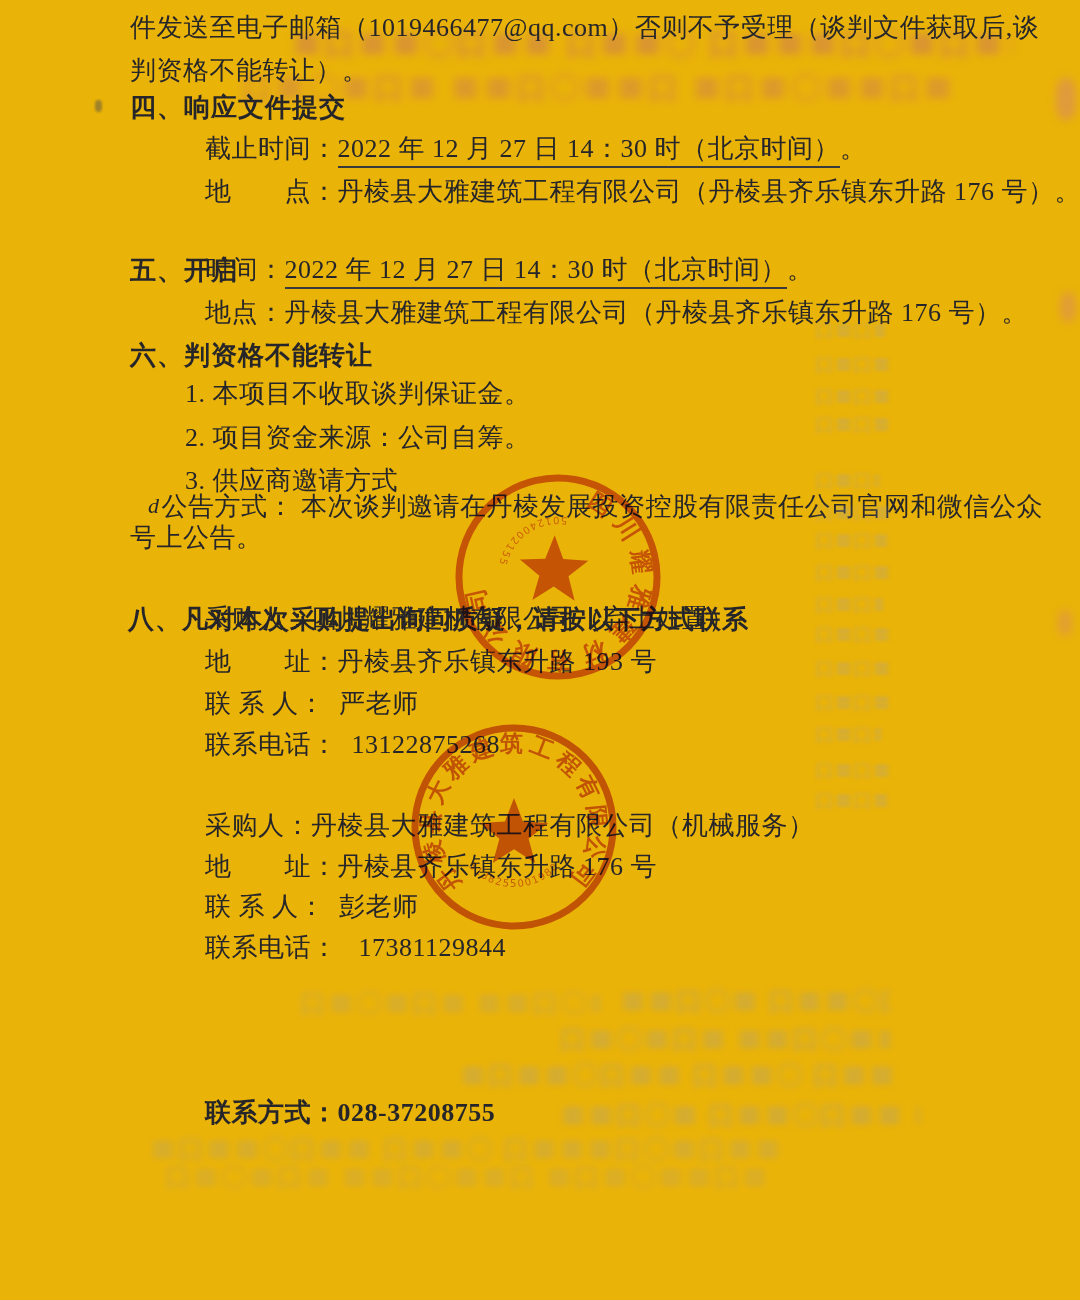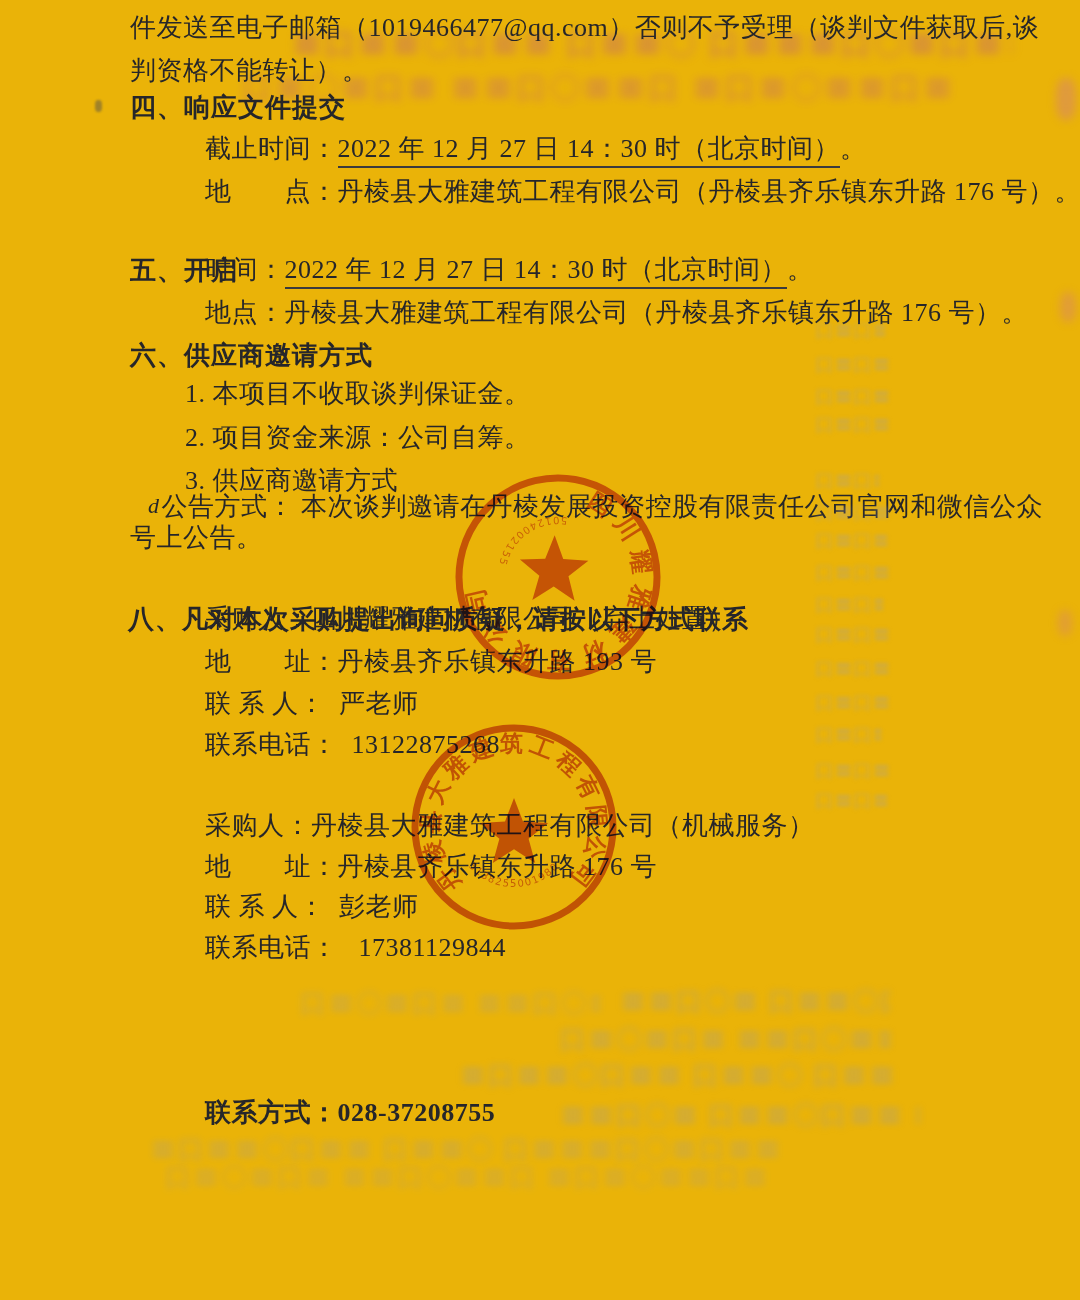--- a/index.html
+++ b/index.html
@@ -43,21 +43,21 @@
   <div class="tl" style="left:130px;top:55px;">判资格不能转让）。</div>
 
   <div class="tl hd" style="left:130px;top:92px;">四、响应文件提交</div>
   <div class="tl" style="left:205px;top:133px;"><span>截止时间：</span><span class="ul">2022 年 12 月 27 日 14：30 时（北京时间）</span><span>。</span></div>
   <div class="tl" style="left:205px;top:176px;">地　　点：丹棱县大雅建筑工程有限公司（丹棱县齐乐镇东升路 176 号）。</div>
 
   <div class="tl hd" style="left:130px;top:216px;margin-top:39px;">五、开启</div>
   <div class="tl" style="left:205px;top:254px;"><span>时间：</span><span class="ul">2022 年 12 月 27 日 14：30 时（北京时间）</span><span>。</span></div>
   <div class="tl" style="left:205px;top:297px;">地点：丹棱县大雅建筑工程有限公司（丹棱县齐乐镇东升路 176 号）。</div>
 
-  <div class="tl hd" style="left:130px;top:340px;">六、供应商邀请方式</div>
+  <div class="tl hd" style="left:130px;top:340px;">六、判资格不能转让</div>
   <div class="tl" style="left:185px;top:378px;">1. 本项目不收取谈判保证金。</div>
   <div class="tl" style="left:185px;top:422px;">2. 项目资金来源：公司自筹。</div>
   <div class="tl" style="left:185px;top:465px;">3. 供应商邀请方式</div>
   <div class="tl" style="left:148px;top:491px;"><span class="mark-d">d</span><span>公告方式： 本次谈判邀请在丹棱发展投资控股有限责任公司官网和微信公众</span></div>
   <div class="tl" style="left:130px;top:522px;">号上公告。</div>
 
   <div class="tl hd" style="left:128px;top:560px;margin-top:44px;">八、凡对本次采购提出询问质疑，请按以下方式联系</div>
 
   <div class="tl" style="left:205px;top:603px;">采购人：四川耀雅建材有限公司（弃土处置）</div>
   <div class="tl" style="left:205px;top:646px;">地　　址：丹棱县齐乐镇东升路 193 号</div>

